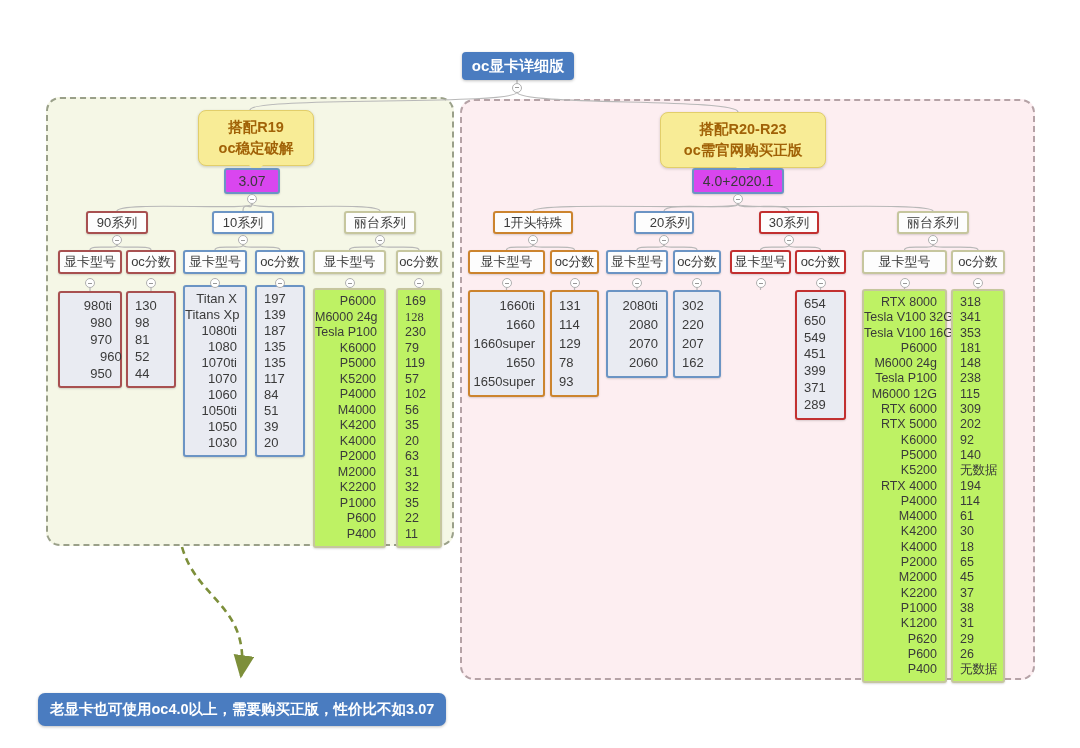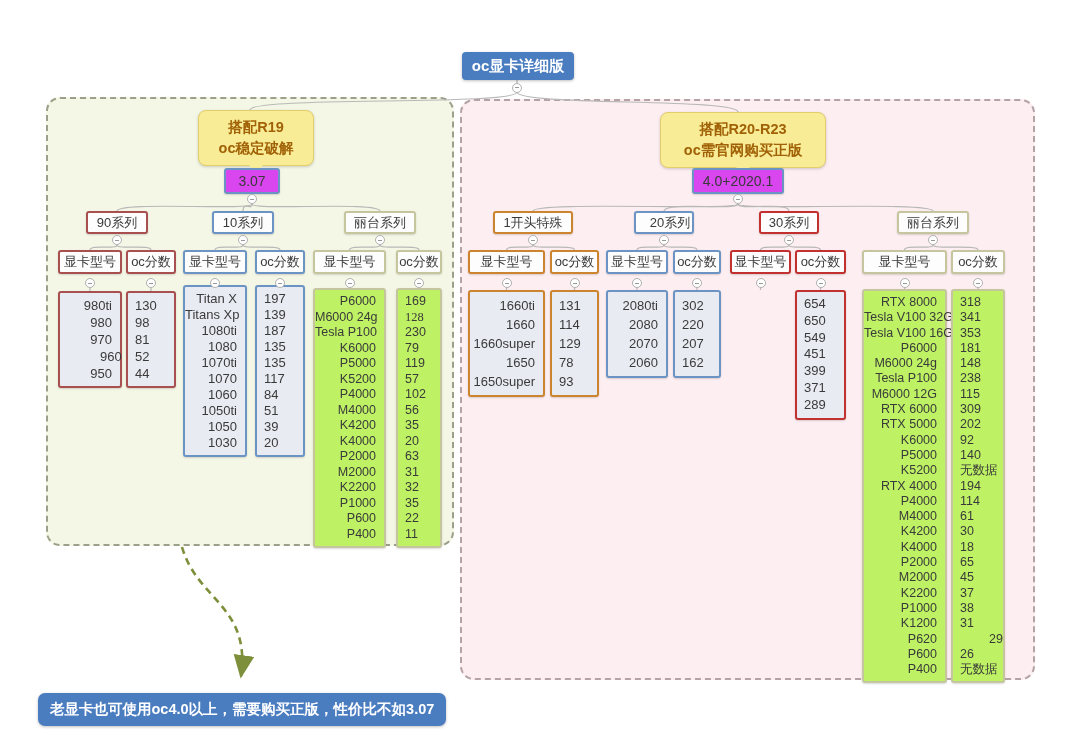--- a/index.html
+++ b/index.html
@@ -333,17 +333,17 @@
       <div class="row" style="height: 15.3px; line-height: 15.3px;">194</div>
       <div class="row" style="height: 15.3px; line-height: 15.3px;">114</div>
       <div class="row" style="height: 15.3px; line-height: 15.3px;">61</div>
       <div class="row" style="height: 15.3px; line-height: 15.3px;">30</div>
       <div class="row" style="height: 15.3px; line-height: 15.3px;">18</div>
       <div class="row" style="height: 15.3px; line-height: 15.3px;">65</div>
       <div class="row" style="height: 15.3px; line-height: 15.3px;">45</div>
       <div class="row" style="height: 15.3px; line-height: 15.3px;">37</div>
       <div class="row" style="height: 15.3px; line-height: 15.3px;">38</div>
       <div class="row" style="height: 15.3px; line-height: 15.3px;">31</div>
-      <div class="row" style="height: 15.3px; line-height: 15.3px; text-align: right;">29</div>
+      <div class="row" style="height: 15.3px; line-height: 15.3px;">29</div>
       <div class="row" style="height: 15.3px; line-height: 15.3px;">26</div>
       <div class="row" style="height: 15.3px; line-height: 15.3px;">无数据</div>
     </div>
   </div>
 
 </body></html>

